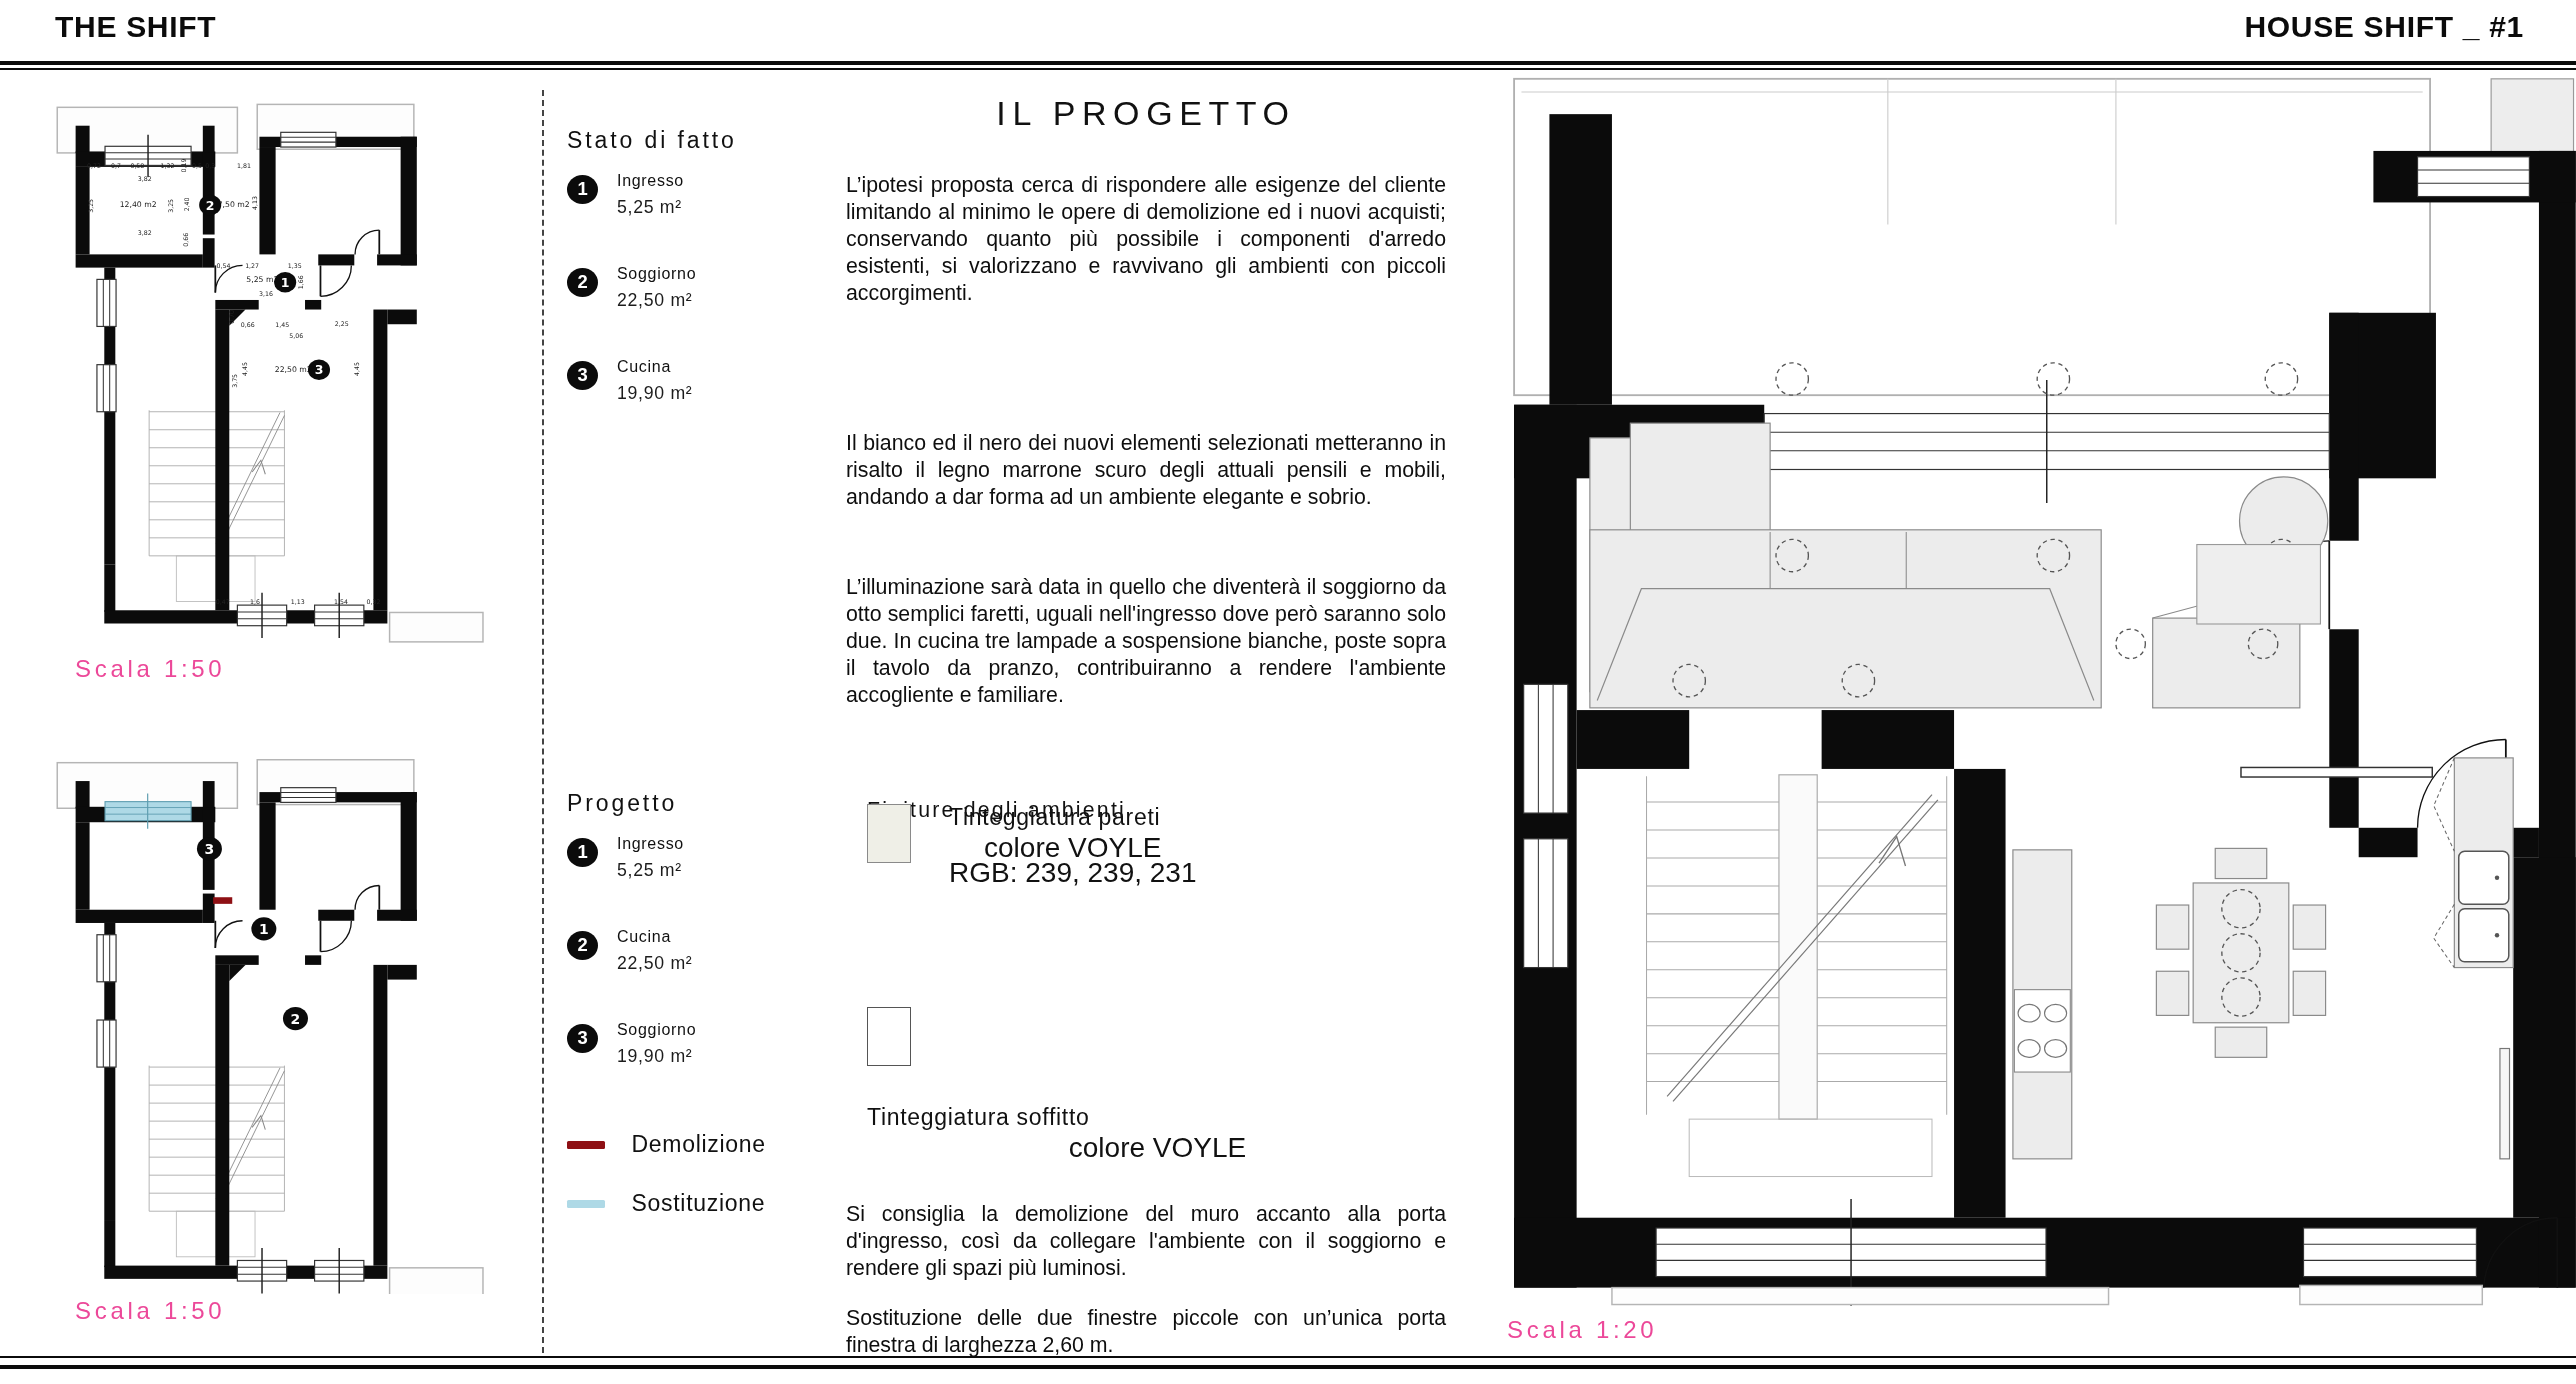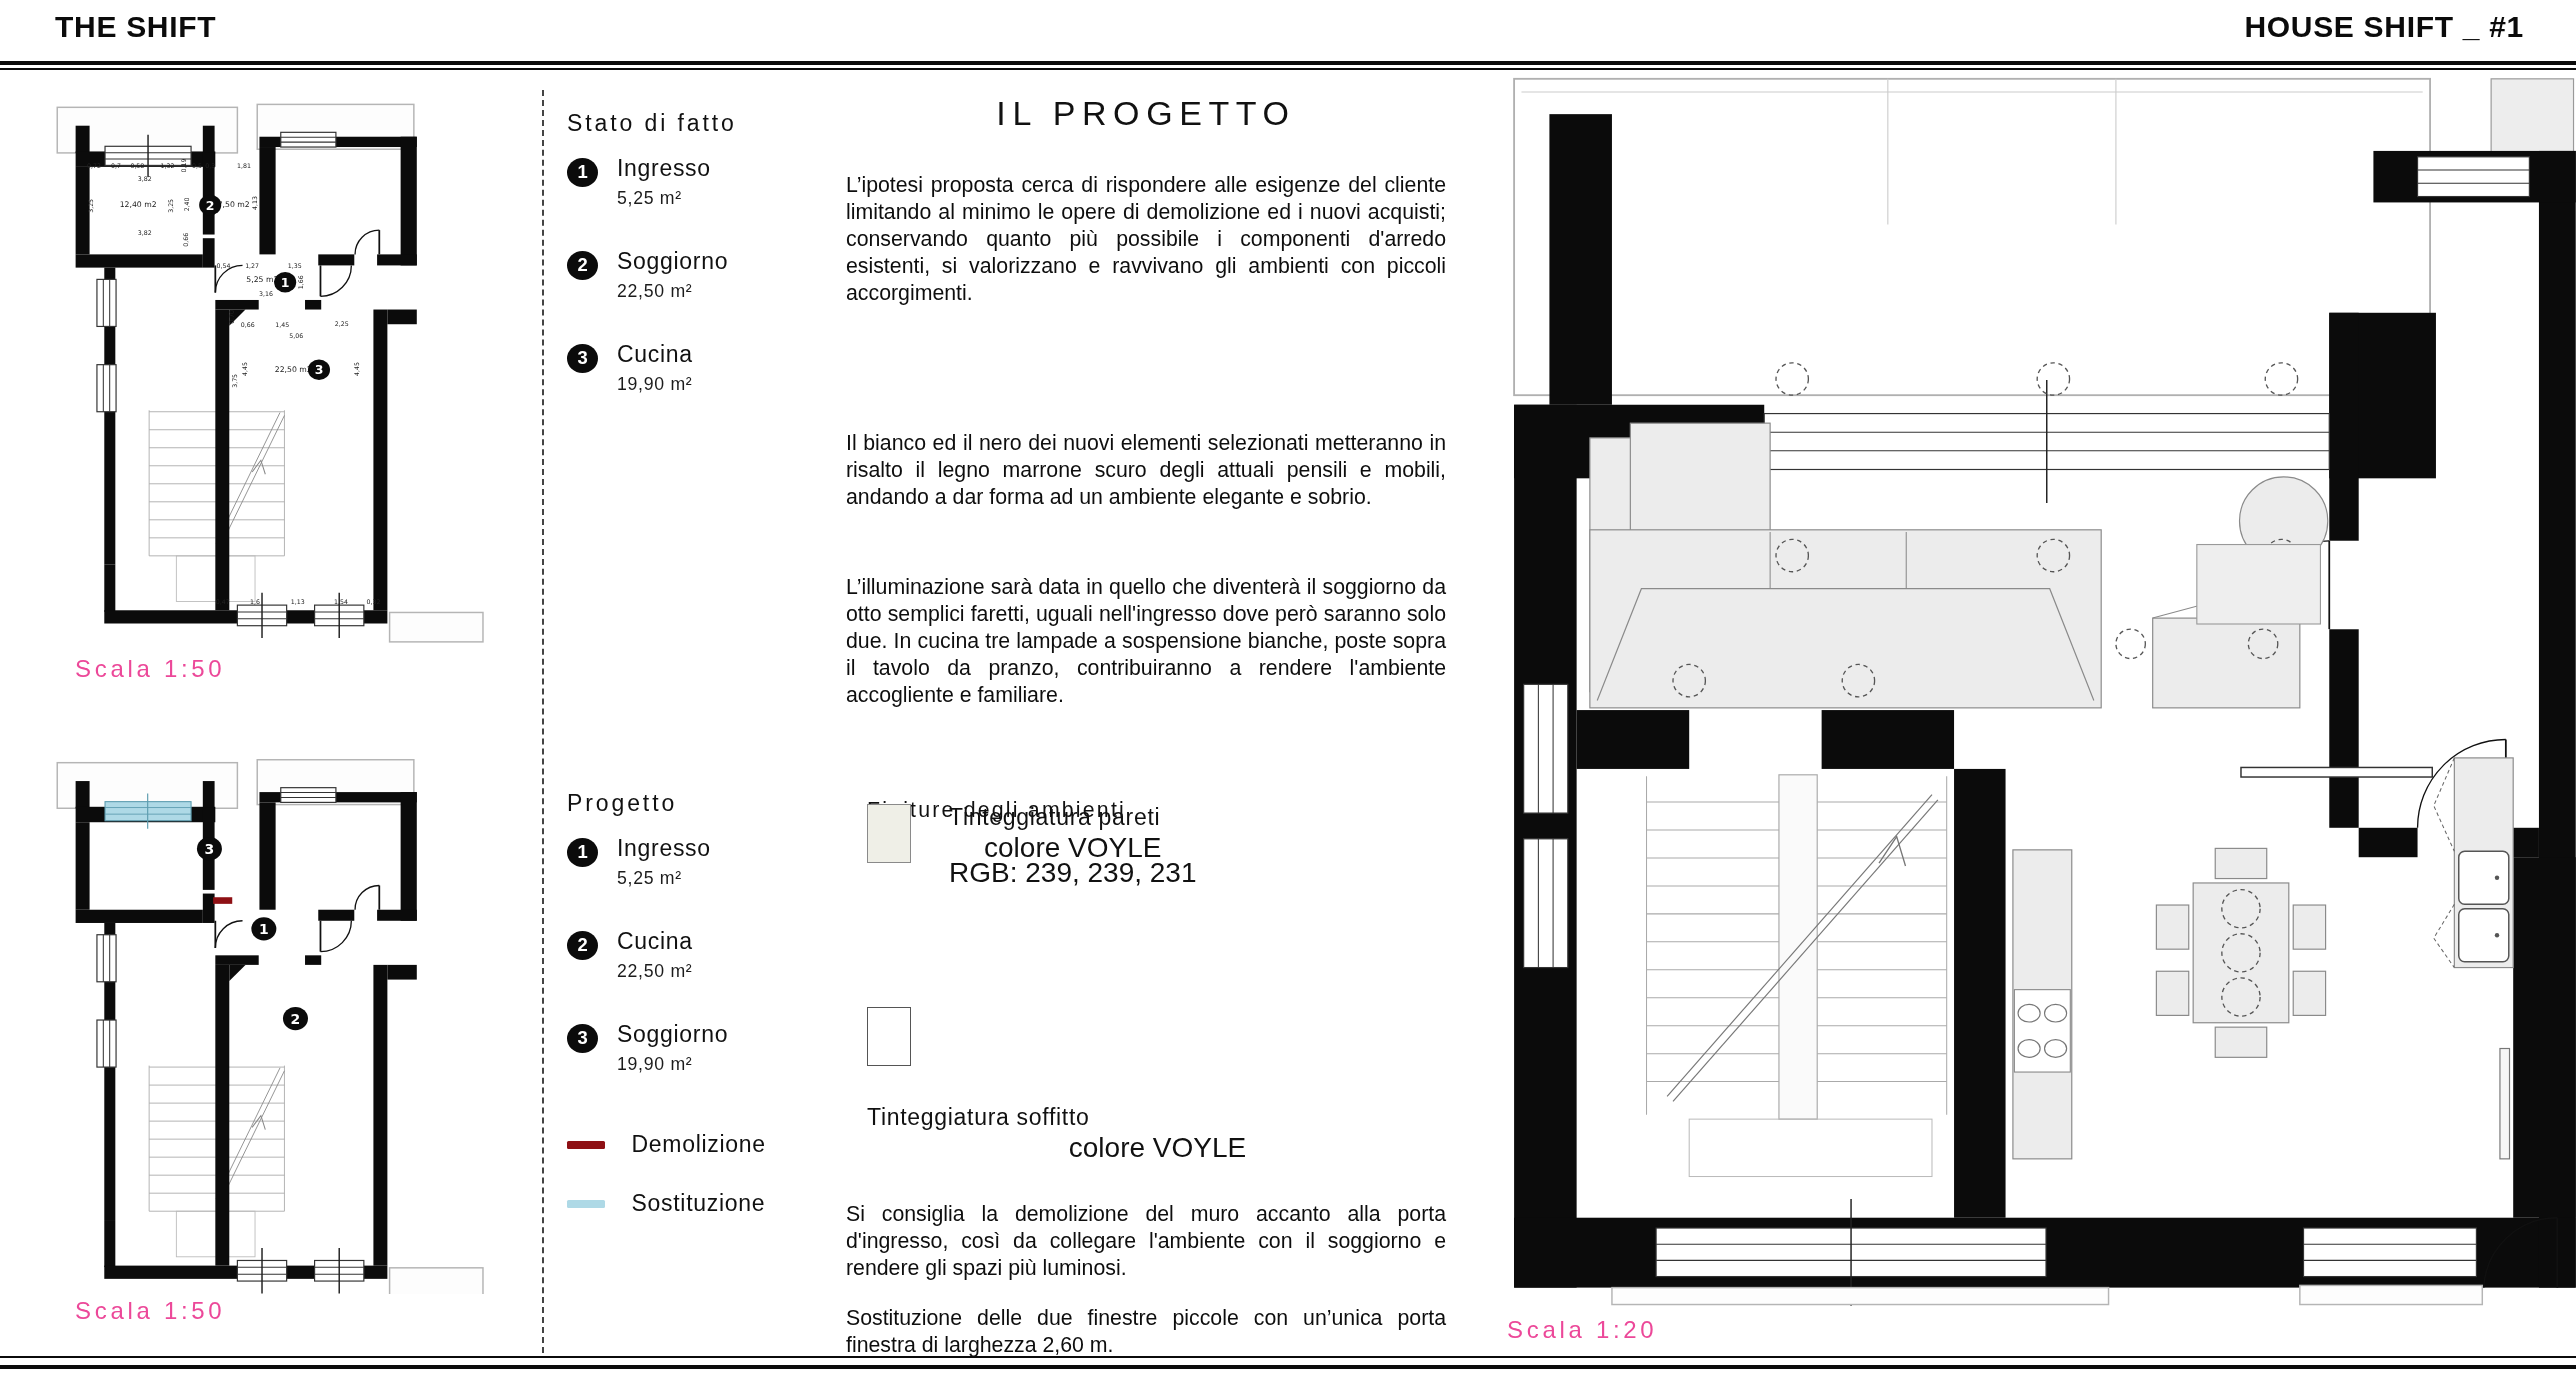--- a/index.html
+++ b/index.html
@@ -15,21 +15,21 @@
              border-left:2.2px dashed #444;}
   
   .plan-box{position:absolute;}
   .scala{position:absolute;font-size:24px;letter-spacing:3.7px;color:#ec4899;}
   
   .legend{position:absolute;left:567px;width:265px;}
   .legend-title{font-size:23px;letter-spacing:2.9px;margin-bottom:19px;color:#111;}
   .legend-item{height:93px;display:flex;align-items:flex-start;gap:19px;}
   .lbadge{width:31px;height:29px;border-radius:50%;background:#0b0b0b;color:#fff;
           font-size:18.4px;font-weight:bold;display:flex;align-items:center;justify-content:center;margin-top:1.5px;}
-  .lname{font-size:23px;letter-spacing:0.7px;line-height:1.05;text-align:center;}
+  .lname{font-size:16px;letter-spacing:0.7px;line-height:1.05;}
   .larea{font-size:17.7px;margin-top:7.4px;letter-spacing:0.7px;color:#1c1c1c;}
   .legend-line{height:59px;display:flex;align-items:center;gap:26.5px;}
   .lswatch{width:38px;height:8px;border-radius:1.5px;}
   .lline-label{font-size:23px;letter-spacing:0.7px;}
   
   #proj-title{position:absolute;left:846px;top:94px;width:600px;text-align:center;
               font-size:34px;letter-spacing:6.6px;color:#111;}
   .para{position:absolute;left:846px;width:600px;font-size:21.3px;line-height:27px;
         text-align:justify;color:#0e0e0e;}
   #para-0{top:151px;}
@@ -247,21 +247,21 @@
       <ellipse cx="225" cy="135" rx="17" ry="15.81" fill="#0b0b0b"></ellipse>
       <text x="225" y="141.84" font-size="19" font-weight="bold" fill="#fff" text-anchor="middle">3</text>
       <ellipse cx="299" cy="244" rx="17" ry="15.81" fill="#0b0b0b"></ellipse>
       <text x="299" y="250.84" font-size="19" font-weight="bold" fill="#fff" text-anchor="middle">1</text>
       <ellipse cx="342" cy="366" rx="17" ry="15.81" fill="#0b0b0b"></ellipse>
       <text x="342" y="372.84" font-size="19" font-weight="bold" fill="#fff" text-anchor="middle">2</text>
     </svg>
 </div>
 <div class="scala" style="left:75px;top:1297px">Scala 1:50</div>
 
-<div class="legend" style="top:110px">
+<div class="legend" style="top:127px">
   <div class="legend-title">Stato di fatto</div>
   <div id="legend-stato-items">
       <div class="legend-item">
         <div class="lbadge">1</div>
         <div>
           <div class="lname">Ingresso</div>
           <div class="larea">5,25 m²</div>
         </div>
       </div>
       <div class="legend-item">

